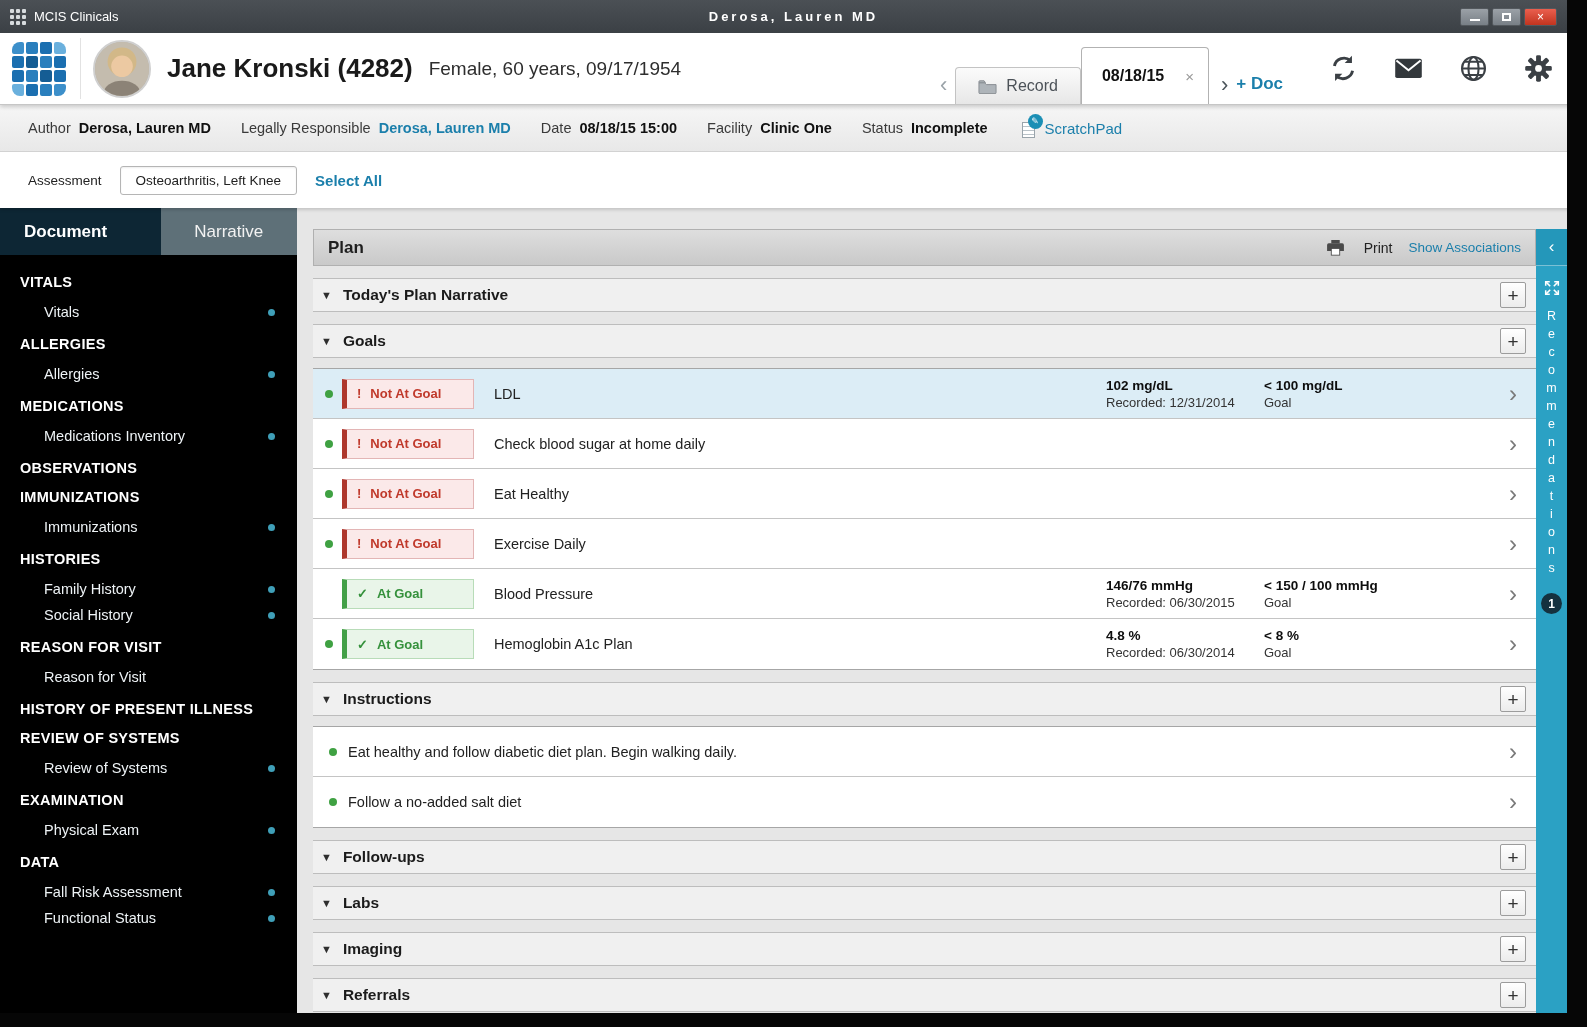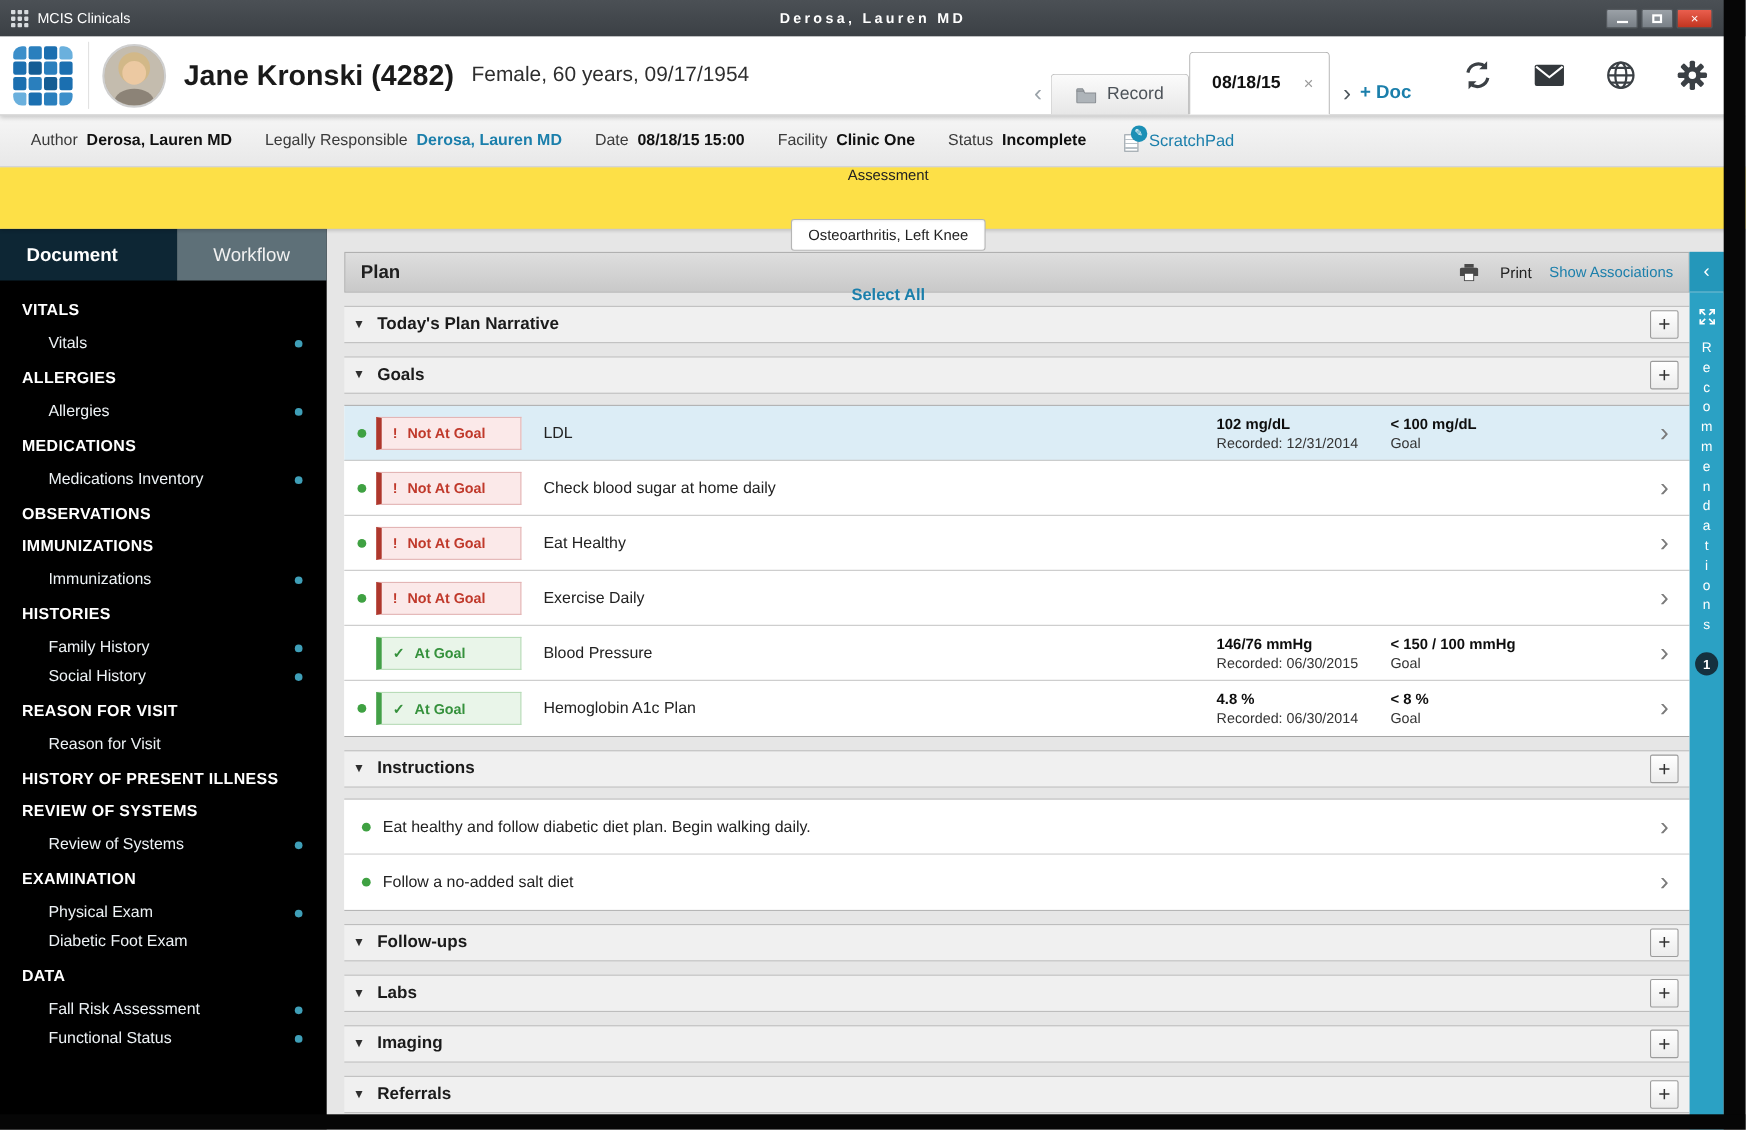--- a/index.html
+++ b/index.html
@@ -54,21 +54,21 @@
   .metabar { height:47px; background:linear-gradient(#f6f6f6,#e8e8e8); border-bottom:1px solid #d2d2d2; display:flex; align-items:center; padding-left:28px; font-size:14.5px; color:#3a3a3a; position:relative; z-index:8; }
   .mlabel { margin-right:8px; }
   .mval { font-weight:bold; color:#101010; margin-right:30px; }
   .mval.link { color:#1b7fab; }
   .scratchpad { display:flex; align-items:center; gap:6px; color:#1b7fab; font-size:15px; cursor:pointer; margin-left:4px; }
   .sp-icon { position:relative; width:17px; height:19px; }
   .sp-page { position:absolute; left:0; bottom:0; width:13px; height:16px; background:repeating-linear-gradient(#fff,#fff 3px,#b9c2c8 3px,#b9c2c8 4px); border:1px solid #9aa4ab; }
   .sp-pencil { position:absolute; right:-4px; top:-5px; width:15px; height:15px; border-radius:50%; background:#1b8fb5; color:#fff; font-size:9px; display:flex; align-items:center; justify-content:center; }
 
   
-  .assessbar { height:56px; background:#fde047; display:flex; align-items:center; padding-left:28px; gap:32px; box-shadow:0 2px 3px rgba(0,0,0,.15); position:relative; z-index:7;flex-direction:column; }
+  .assessbar { height:56px; background:#ffffff; display:flex; align-items:center; padding-left:28px; gap:18px; box-shadow:0 2px 3px rgba(0,0,0,.15); position:relative; z-index:7; }
   .assess-label { font-size:13.5px; color:#222; }
   .assess-chip { border:1px solid #b5b5b5; border-radius:3px; background:#fff; padding:6px 15px; font-size:13.5px; color:#222; box-shadow:inset 0 1px 2px rgba(0,0,0,.07); cursor:pointer; }
   .select-all { color:#1b7fab; font-size:15px; font-weight:bold; cursor:pointer; text-decoration:none; }
 
   
   .body { display:flex; height:819px; padding-right:20px; }
 
   
   .sidebar { width:297px; flex:none; background:#000000; display:flex; flex-direction:column; color:#fff; }
   .side-tabs { display:flex; height:47px; flex:none; }
@@ -270,21 +270,21 @@
     <span class="assess-label">Assessment</span>
     <span class="assess-chip">Osteoarthritis, Left Knee</span>
     <a class="select-all">Select All</a>
   </div>
 
   <div class="body">
 
     <aside class="sidebar">
       <div class="side-tabs">
         <div class="stab active">Document</div>
-        <div class="stab alt">Workflow</div>
+        <div class="stab alt">Narrative</div>
       </div>
       <nav class="side-nav">
         <div class="shead">VITALS</div>
         <div class="sitem">
             <span>Vitals</span>
             <span class="sdot"></span>
           </div>
 
         <div class="shead">ALLERGIES</div>
         <div class="sitem">
@@ -326,23 +326,20 @@
         <div class="shead">REVIEW OF SYSTEMS</div>
         <div class="sitem">
             <span>Review of Systems</span>
             <span class="sdot"></span>
           </div>
 
         <div class="shead">EXAMINATION</div>
         <div class="sitem">
             <span>Physical Exam</span>
             <span class="sdot"></span>
-          </div>
-        <div class="sitem">
-            <span>Diabetic Foot Exam</span>
           </div>
 
         <div class="shead">DATA</div>
         <div class="sitem">
             <span>Fall Risk Assessment</span>
             <span class="sdot"></span>
           </div>
         <div class="sitem">
             <span>Functional Status</span>
             <span class="sdot"></span>

